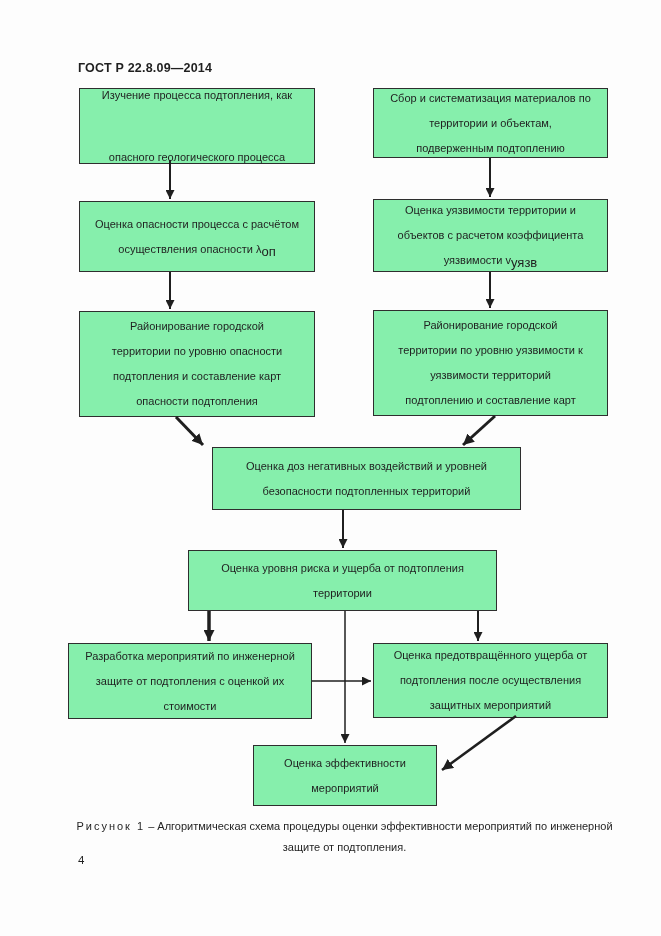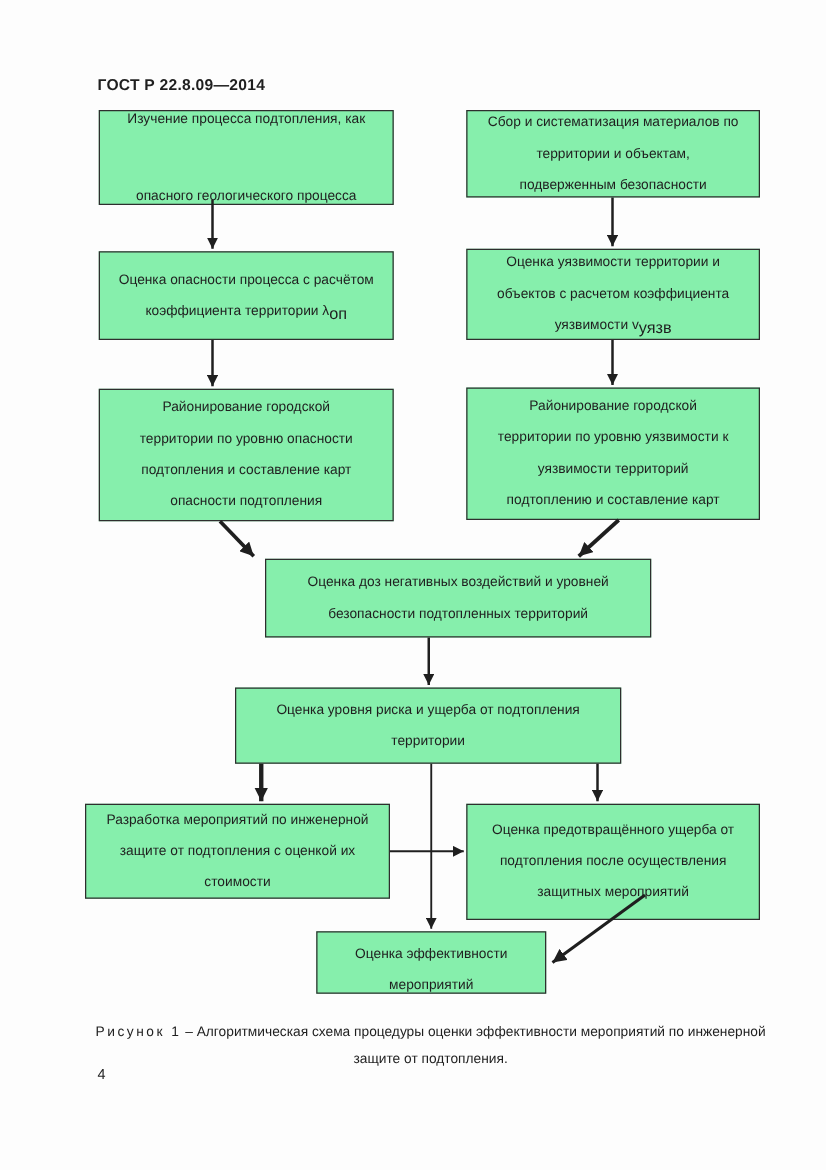--- a/index.html
+++ b/index.html
@@ -72,26 +72,26 @@
   <div class="doc-header">ГОСТ Р 22.8.09—2014</div>
 
   <div class="box" style="left:79px; top:88px; width:236px; height:76px;gap:37px;">
     <div class="bl">Изучение процесса подтопления, как</div>
     <div class="bl">опасного геологического процесса</div>
   </div>
 
   <div class="box" style="left:373px; top:88px; width:235px; height:70px;">
     <div class="bl">Сбор и систематизация материалов по</div>
     <div class="bl">территории и объектам,</div>
-    <div class="bl">подверженным безопасности</div>
+    <div class="bl">подверженным подтоплению</div>
   </div>
 
   <div class="box" style="left:79px; top:201px; width:236px; height:71px;">
     <div class="bl">Оценка опасности процесса с расчётом</div>
-    <div class="bl"><span>коэффициента территории λ</span><sub>оп</sub></div>
+    <div class="bl"><span>осуществления опасности λ</span><sub>оп</sub></div>
   </div>
 
   <div class="box" style="left:373px; top:199px; width:235px; height:73px;">
     <div class="bl">Оценка уязвимости территории и</div>
     <div class="bl">объектов с расчетом коэффициента</div>
     <div class="bl"><span>уязвимости v</span><sub>уязв</sub></div>
   </div>
 
   <div class="box" style="left:79px; top:311px; width:236px; height:106px;">
     <div class="bl">Районирование городской</div>
@@ -116,27 +116,27 @@
     <div class="bl">Оценка уровня риска и ущерба от подтопления</div>
     <div class="bl">территории</div>
   </div>
 
   <div class="box" style="left:68px; top:643px; width:244px; height:76px;">
     <div class="bl">Разработка мероприятий по инженерной</div>
     <div class="bl">защите от подтопления с оценкой их</div>
     <div class="bl">стоимости</div>
   </div>
 
-  <div class="box" style="left:373px; top:643px; width:235px; height:93px;">
+  <div class="box" style="left:373px; top:643px; width:235px; height:75px;">
     <div class="bl">Оценка предотвращённого ущерба от</div>
     <div class="bl">подтопления после осуществления</div>
     <div class="bl">защитных мероприятий</div>
   </div>
 
-  <div class="box" style="left:253px; top:745px; width:184px; height:50px; justify-content:flex-start; padding-top:5px;">
+  <div class="box" style="left:253px; top:745px; width:184px; height:61px; justify-content:flex-start; padding-top:5px;">
     <div class="bl">Оценка эффективности</div>
     <div class="bl">мероприятий</div>
   </div>
 
   <svg class="arrows" width="661" height="936" viewBox="0 0 661 936">
     <defs>
       <marker id="ah" markerWidth="10" markerHeight="9" refX="9" refY="4.5" orient="auto" markerUnits="userSpaceOnUse">
         <path d="M0,0 L9,4.5 L0,9 Z"></path>
       </marker>
       <marker id="ah2" markerWidth="13" markerHeight="11" refX="11" refY="5.5" orient="auto" markerUnits="userSpaceOnUse">

